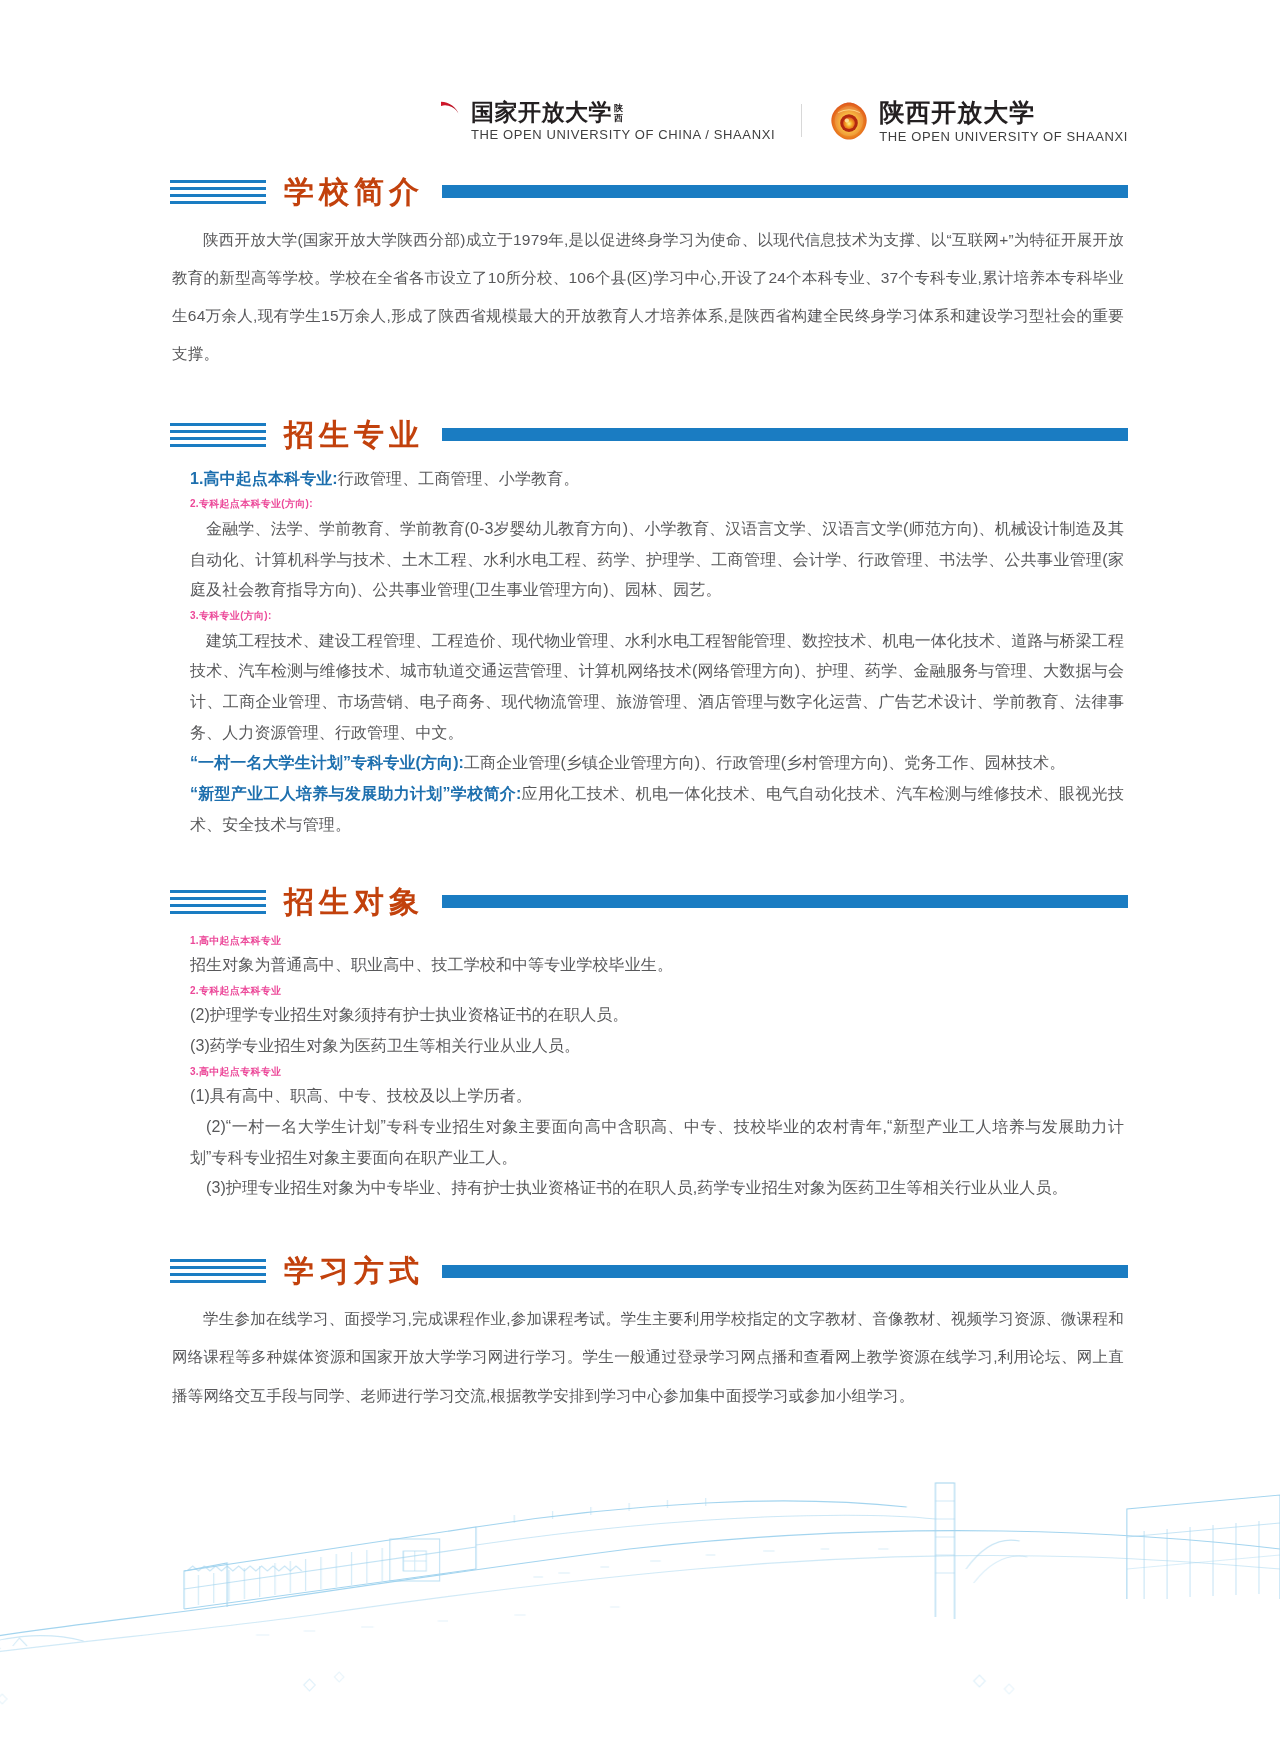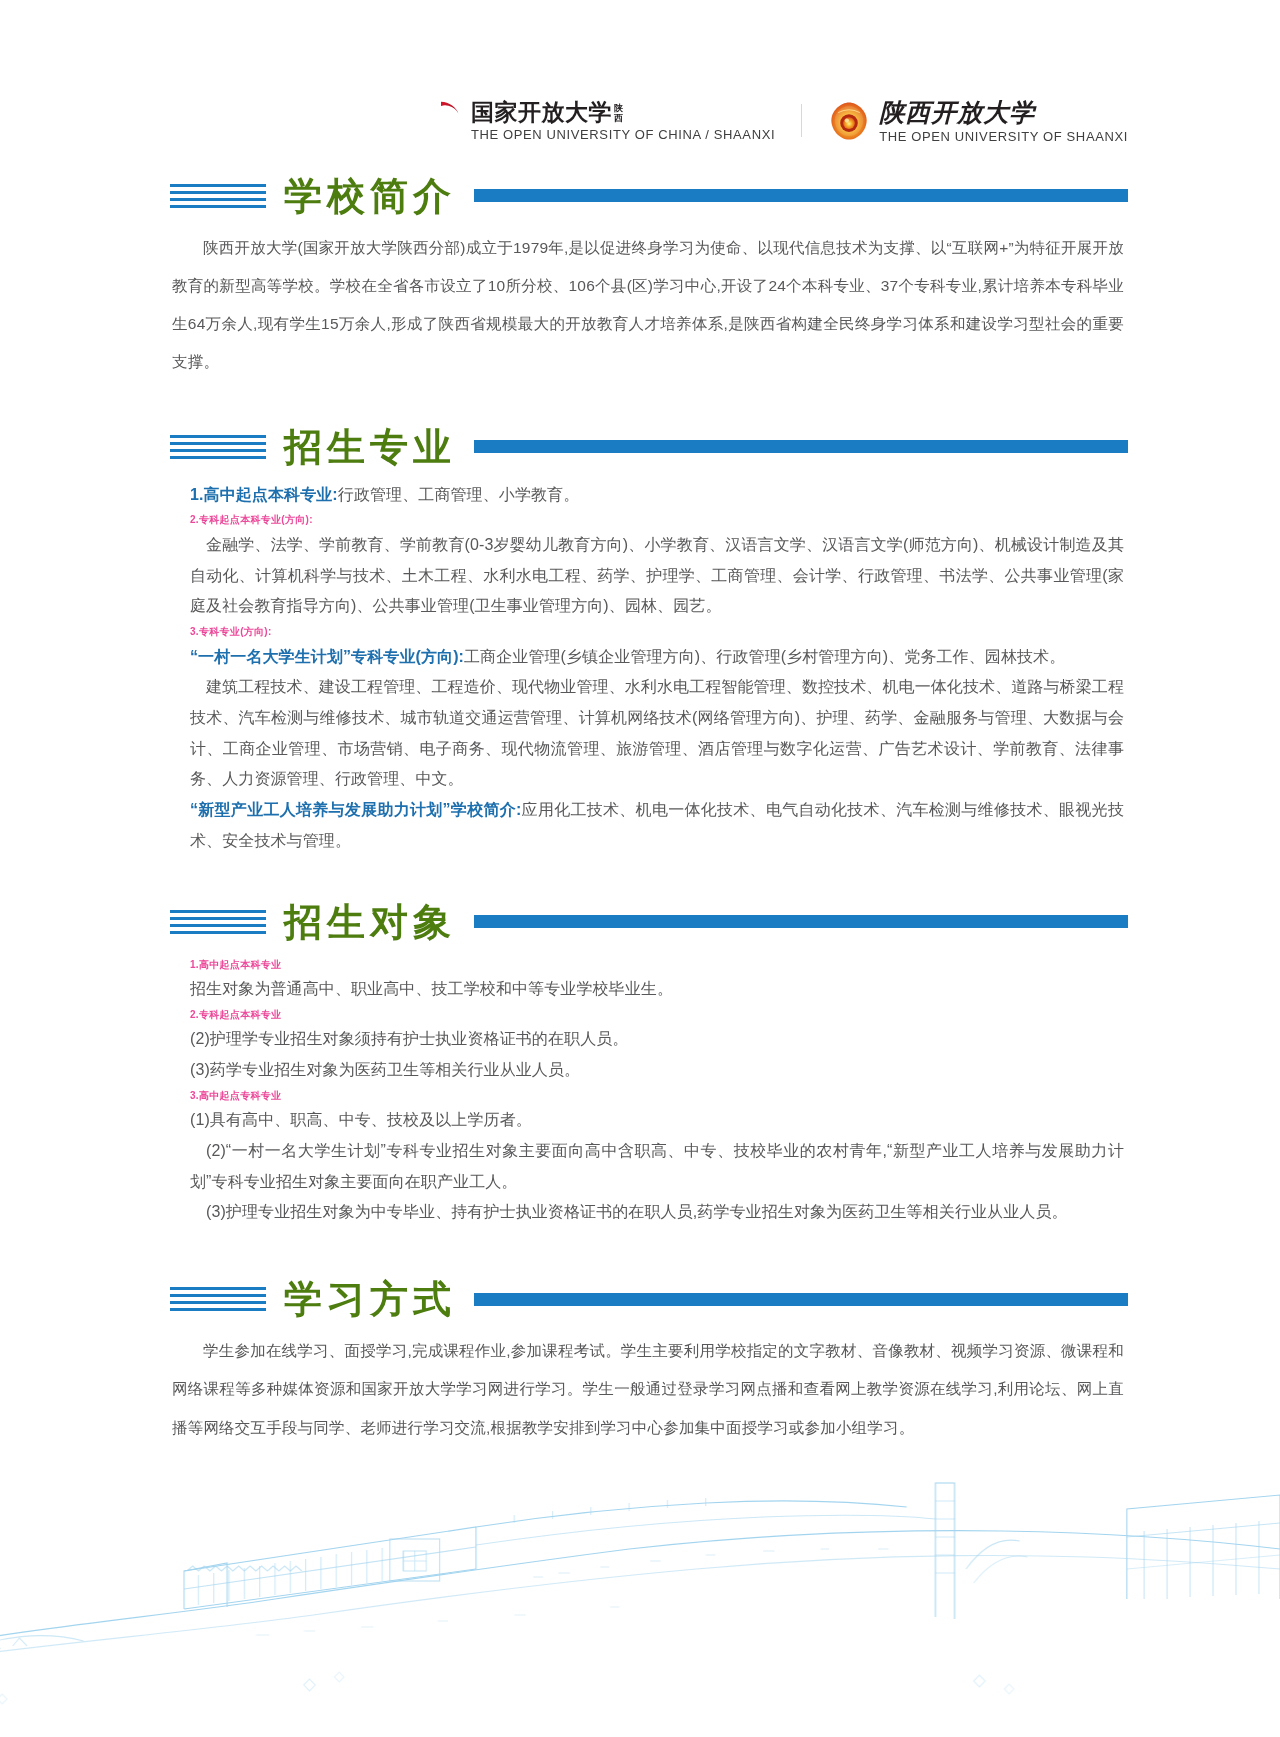--- a/index.html
+++ b/index.html
@@ -74,21 +74,20 @@
     font-size: 9px;
     font-weight: bold;
     color: #231f20;
     line-height: 1.06;
     padding-bottom: 1px;
   }
   .logo-cn-script {
     font-family: "Liberation Serif", "DejaVu Serif", serif;
     font-size: 25px;
     font-weight: bold;
-    font-style: italic;
     color: #231f20;
     letter-spacing: 1px;
     line-height: 1.02;
     white-space: nowrap;
   }
   .logo-en {
     font-size: 13px;
     color: #3f3f3f;
     letter-spacing: 0.62px;
     margin-top: 4px;
@@ -116,23 +115,23 @@
     gap: 4px;
     margin-right: 16px;
   }
   .stripes i {
     display: block;
     height: 3px;
     background: #1a7cc2;
   }
   .sec-title {
     flex: none;
-    font-size: 38px;
-    font-weight: bold;
-    color: #4d7c0f;
+    font-size: 30px;
+    font-weight: bold;
+    color: #c2410c;
     letter-spacing: 5px;
     line-height: 1;
     white-space: nowrap;
     padding: 0 14px 0 2px;
   }
   .sec-bar {
     flex: 1 1 auto;
     height: 13px;
     background: #1a7cc2;
     margin-left: 4px;
@@ -284,23 +283,23 @@
       <span class="sec-title">招生专业</span>
       <span class="sec-bar"></span>
     </div>
     <div class="body-wrap">
       <p class="tight indent1"><span class="lbl">1.高中起点本科专业:</span><span>行政管理、工商管理、小学教育。</span></p>
 
       <p class="sub-head">2.专科起点本科专业(方向):</p>
       <p class="tight indent1" style="text-indent:1em">金融学、法学、学前教育、学前教育(0-3岁婴幼儿教育方向)、小学教育、汉语言文学、汉语言文学(师范方向)、机械设计制造及其自动化、计算机科学与技术、土木工程、水利水电工程、药学、护理学、工商管理、会计学、行政管理、书法学、公共事业管理(家庭及社会教育指导方向)、公共事业管理(卫生事业管理方向)、园林、园艺。</p>
 
       <p class="sub-head">3.专科专业(方向):</p>
+      <p class="tight indent1" style="text-indent:1em">建筑工程技术、建设工程管理、工程造价、现代物业管理、水利水电工程智能管理、数控技术、机电一体化技术、道路与桥梁工程技术、汽车检测与维修技术、城市轨道交通运营管理、计算机网络技术(网络管理方向)、护理、药学、金融服务与管理、大数据与会计、工商企业管理、市场营销、电子商务、现代物流管理、旅游管理、酒店管理与数字化运营、广告艺术设计、学前教育、法律事务、人力资源管理、行政管理、中文。</p>
+
       <p class="tight indent1"><span class="lbl">“一村一名大学生计划”专科专业(方向):</span><span>工商企业管理(乡镇企业管理方向)、行政管理(乡村管理方向)、党务工作、园林技术。</span></p>
-
-      <p class="tight indent1" style="text-indent:1em">建筑工程技术、建设工程管理、工程造价、现代物业管理、水利水电工程智能管理、数控技术、机电一体化技术、道路与桥梁工程技术、汽车检测与维修技术、城市轨道交通运营管理、计算机网络技术(网络管理方向)、护理、药学、金融服务与管理、大数据与会计、工商企业管理、市场营销、电子商务、现代物流管理、旅游管理、酒店管理与数字化运营、广告艺术设计、学前教育、法律事务、人力资源管理、行政管理、中文。</p>
 
       <p class="tight indent1"><span class="lbl">“新型产业工人培养与发展助力计划”学校简介:</span><span>应用化工技术、机电一体化技术、电气自动化技术、汽车检测与维修技术、眼视光技术、安全技术与管理。</span></p>
     </div>
   </div>
 
   <div class="gap-lg"></div>
 
   <div class="section">
     <div class="sec-head">
       <span class="stripes">

